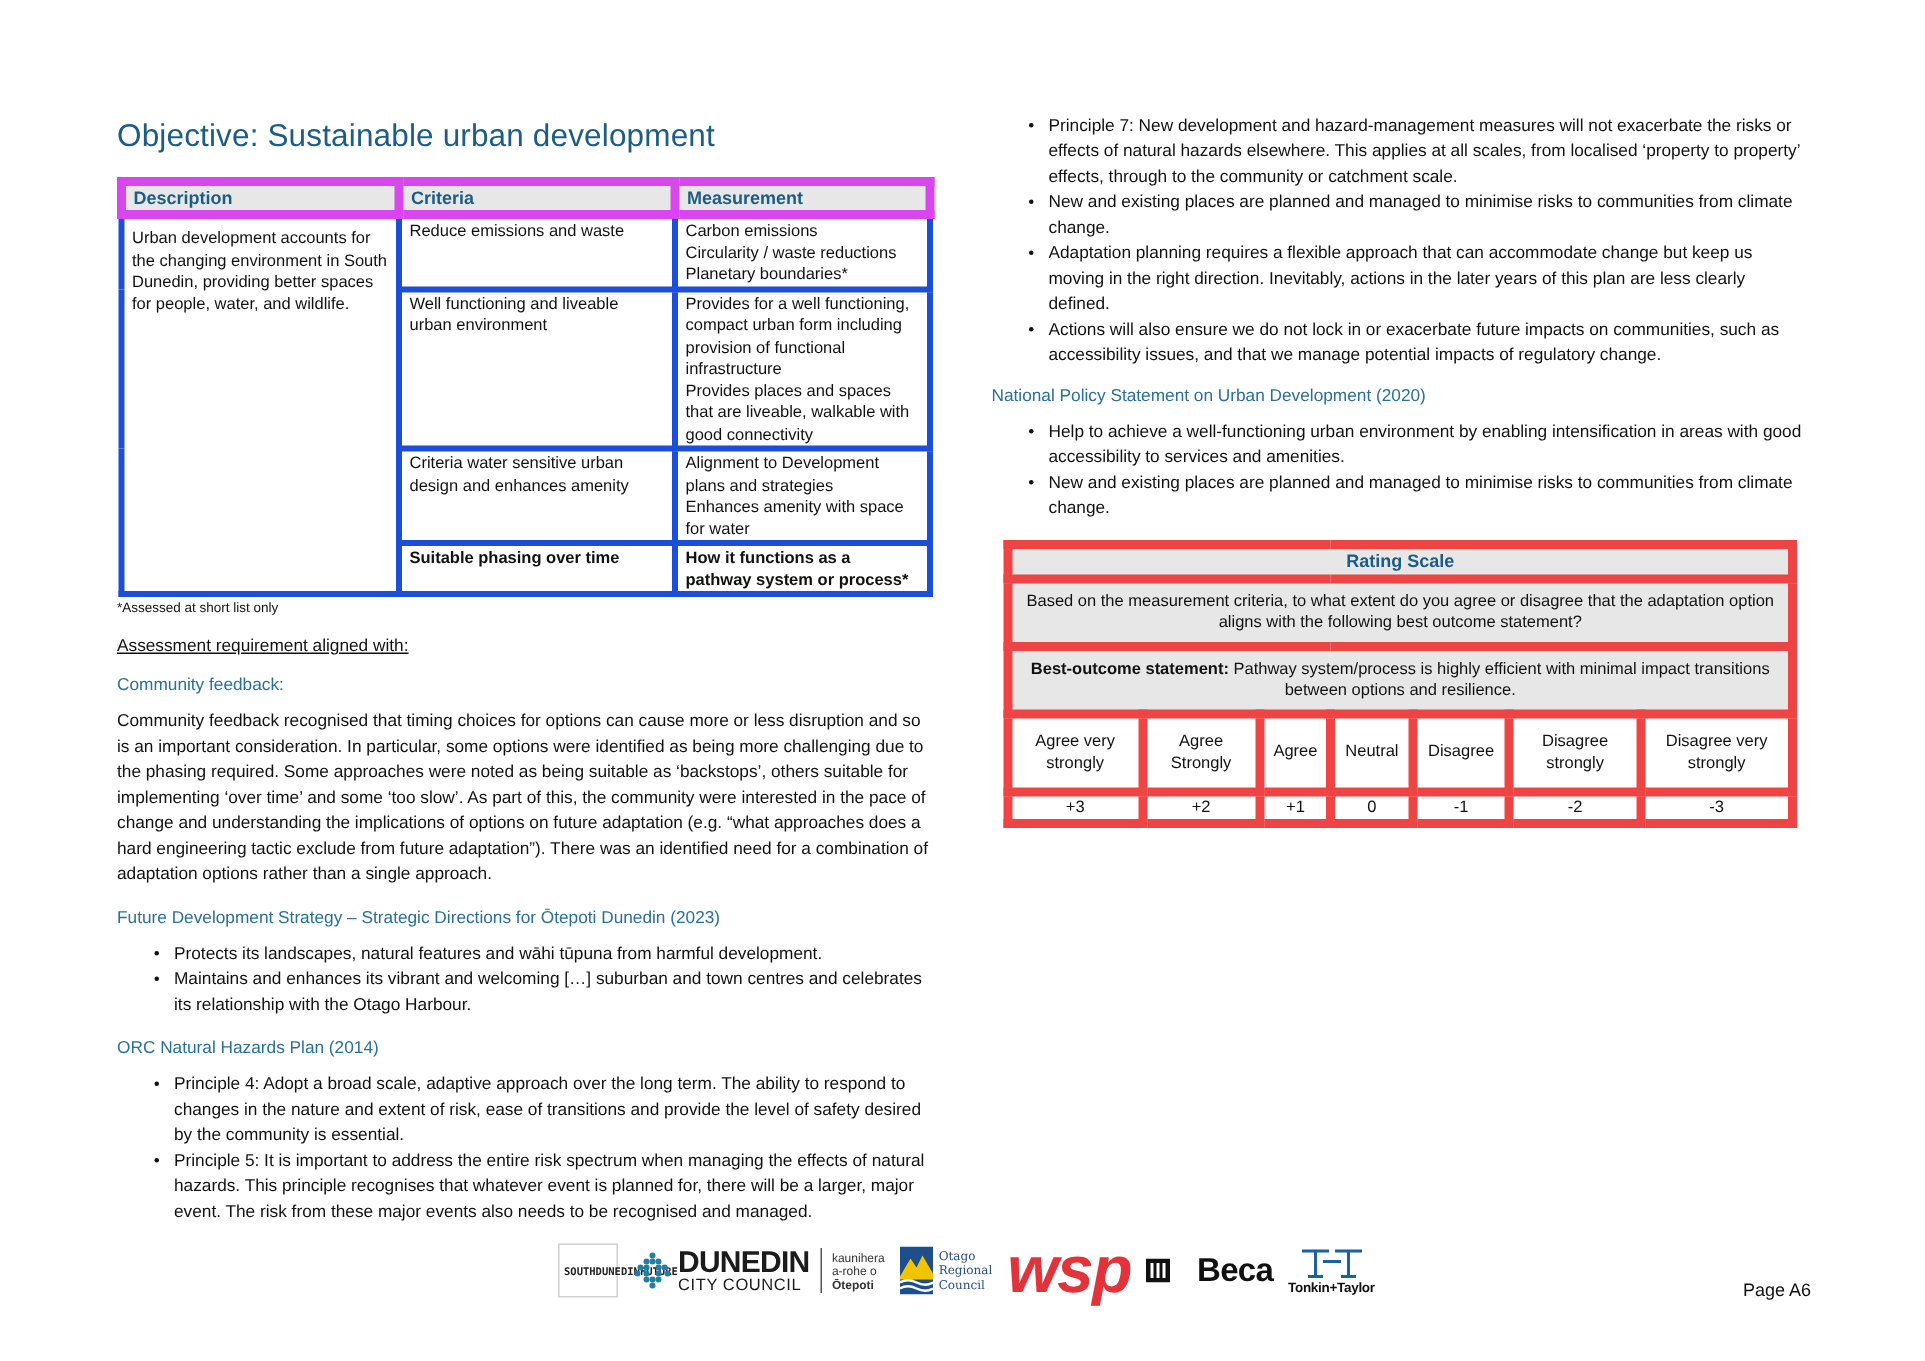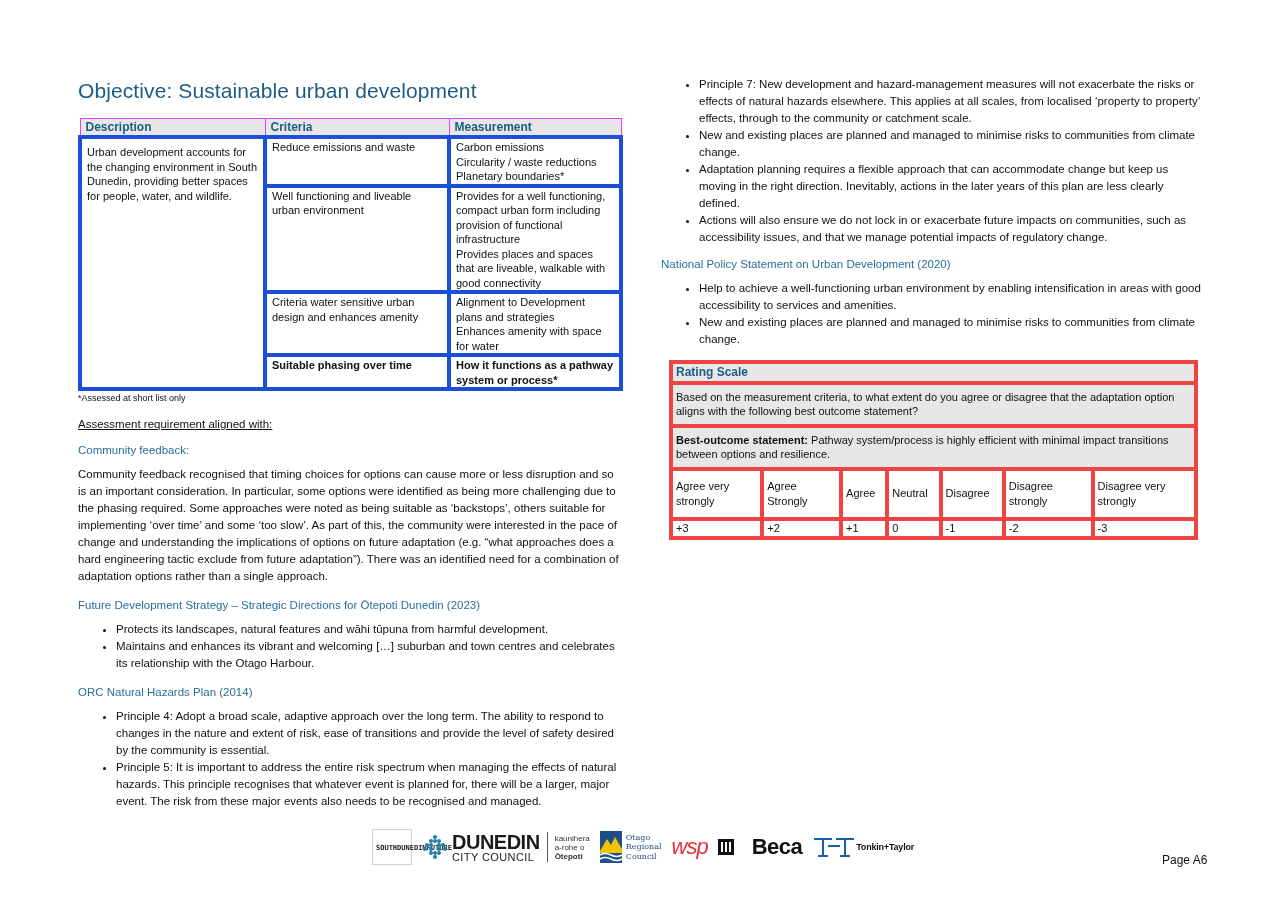--- a/index.html
+++ b/index.html
@@ -14,21 +14,21 @@
 
   h1.title {
     margin: 0 0 12px 0; font-weight: normal; color: #1d5c85;
     font-size: 21px; letter-spacing: 0.1px; line-height: 30px;
   }
   table.criteria {
     border-collapse: collapse; width: 545px; font-size: 11px; line-height: 14.5px;
   }
   table.criteria th {
     background: #e7e7e7; color: #1d5c85; text-align: left; font-weight: bold;
-    font-size: 12px; padding: 1px 5px; border: 1px solid #d946ef; line-height: 14px;
+    font-size: 12px; padding: 1px 5px; border: 6px solid #d946ef; line-height: 14px;
   }
   table.criteria td {
     border: 4px solid #1d4ed8; vertical-align: top; padding: 1px 5px 0 5px;
   }
   table.criteria td.desc { width: 171px; padding-top: 6px; }
   table.criteria td.crit { width: 170px; }
   table.criteria .bold { font-weight: bold; }
   .line { display: block; }
 
   .footnote { font-size: 9px; margin-top: 2px; }
@@ -43,21 +43,21 @@
   ul.bullets li { padding-left: 0px; }
   .col-right ul.bullets { margin-top: 0; }
   .col-right .blue-head { margin-top: 12px; }
   .col-right ul.bullets.second { margin-top: 10px; }
 
   table.rating {
     position: absolute; left: 669px; top: 360px; width: 529px;
     border-collapse: collapse; font-size: 11px; line-height: 14.5px;
   }
   table.rating td {
-    border: 4px solid #ef4444; text-align: left; vertical-align: middle; padding: 1px 3px;
+    border: 6px solid #ef4444; text-align: center; vertical-align: middle; padding: 1px 3px;
   }
   table.rating tr.grey td { background: #e7e7e7; }
   table.rating .rs-title { color: #1d5c85; font-weight: bold; font-size: 12px; }
   table.rating .q { padding: 5px 3px; }
   table.rating .bos { padding: 5px 3px; }
   table.rating .labels td { height: 44px; }
   table.rating .values td { height: 13px; line-height: 13px; }
 
   .logos { position: absolute; top: 826px; left: 372px; height: 42px; display: flex; align-items: center; gap: 10px; }
   .logo { display: flex; align-items: center; }
@@ -66,24 +66,24 @@
     font-size: 7px; line-height: 8px; font-weight: bold; padding: 2px 0 0 3px; box-sizing: border-box; color:#222;
   }
   .dcc { gap: 4px; }
   .dcc-name { display: flex; flex-direction: column; line-height: 1; }
   .dcc-big { font-weight: bold; font-size: 20px; letter-spacing: -0.5px; color: #1b1b1b; }
   .dcc-small { font-size: 11px; letter-spacing: 0.4px; color: #1b1b1b; }
   .dcc-sep { width: 1px; height: 30px; background: #555; margin: 0 3px; }
   .dcc-maori { font-family: Liberation Sans, sans-serif; font-size: 8px; line-height: 9px; color: #333; }
   .orc { gap: 4px; }
   .orc-text { font-family: "DejaVu Serif", serif; font-size: 8px; line-height: 9.5px; color: #27507e; }
-  .wsp { font-family: "Liberation Sans", sans-serif; font-size: 22px; font-weight: normal; color: #e2333a; letter-spacing: -1px; font-style: italic; }
+  .wsp { font-family: "Liberation Sans", sans-serif; font-size: 44px; font-weight: bold; color: #e2333a; letter-spacing: -1px; font-style: italic; }
   .beca { gap: 18px; }
   .beca-word { font-weight: bold; font-size: 22px; color: #111; letter-spacing: -0.5px; }
-  .tt { flex-direction: row; align-items: center; }
+  .tt { flex-direction: column; align-items: center; }
   .tt-word { font-size: 9px; font-weight: bold; color: #111; letter-spacing: -0.2px; }
 
   .page-num { position: absolute; left: 1162px; top: 853px; font-size: 12px; }
 </style>
 </head>
 <body>
 
 <div class="page">
 
   <div class="col-left">

